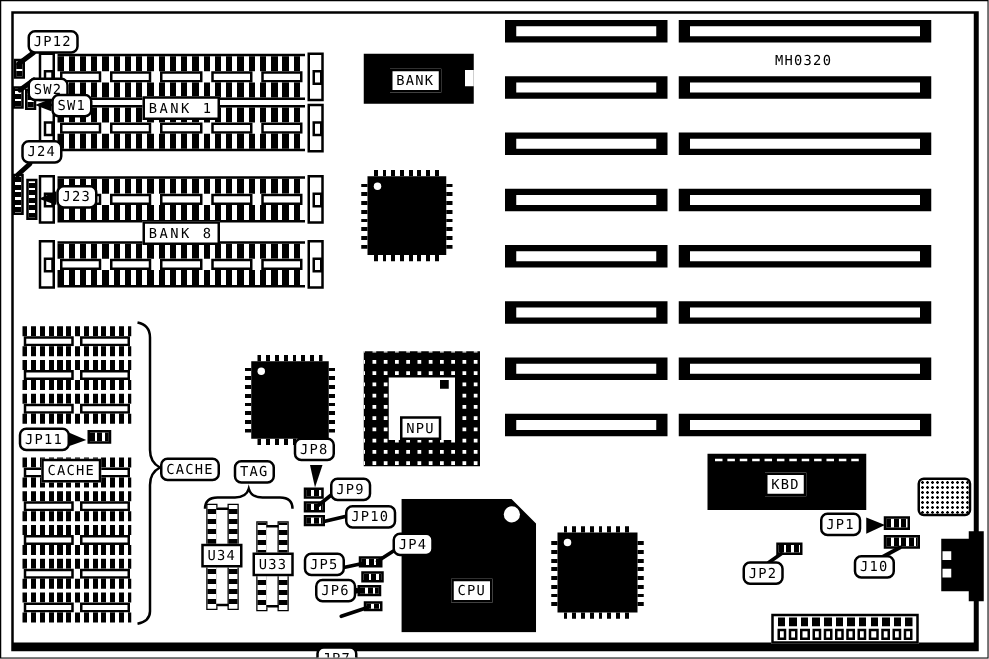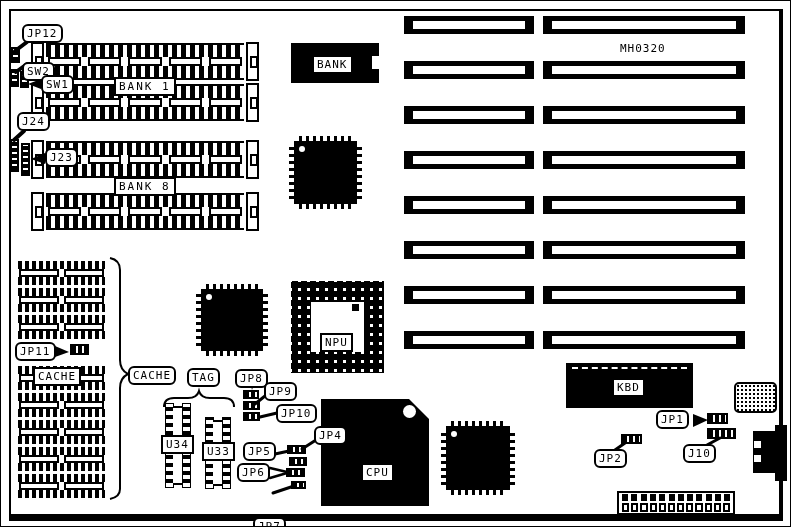--- a/index.html
+++ b/index.html
@@ -309,26 +309,26 @@
   </div>
   <div class="lbl" style="left:360px;top:462px">CPU</div>
 
   <div class="jmp" style="left:242px;top:389px;width:16px;height:9px"></div>
   <div class="jmp" style="left:242px;top:400px;width:17px;height:9px"></div>
   <div class="jmp" style="left:242px;top:411px;width:17px;height:9px"></div>
   <div class="jmp" style="left:286px;top:444px;width:19px;height:9px"></div>
   <div class="jmp" style="left:288px;top:456px;width:18px;height:9px"></div>
   <div class="jmp" style="left:285px;top:467px;width:19px;height:9px"></div>
   <div class="jmp" style="left:290px;top:480px;width:15px;height:8px"></div>
-  <div class="lblr" style="left:234px;top:368px">JP8</div>
+  <div class="lblr" style="left:234px;top:349px">JP8</div>
   <div class="lblr" style="left:263px;top:381px">JP9</div>
   <div class="lblr" style="left:275px;top:403px">JP10</div>
   <div class="lblr" style="left:313px;top:425px">JP4</div>
   <div class="lblr" style="left:242px;top:441px">JP5</div>
-  <div class="lblr" style="left:236px;top:462px">JP6</div>
+  <div class="lblr" style="left:251px;top:462px">JP6</div>
   <div class="lblr" style="left:252px;top:516px">JP7</div>
 
   <div class="blackbox" style="left:565px;top:362px;width:127px;height:45px">
     <div class="kbd-dash"></div>
   </div>
   <div class="lbl" style="left:611px;top:377px">KBD</div>
   <div class="osc"></div>
   <div class="jmp" style="left:706px;top:412px;width:21px;height:11px"></div>
   <div class="jmp" style="left:620px;top:433px;width:21px;height:10px"></div>
   <div class="jmp" style="left:706px;top:427px;width:29px;height:11px"></div>

